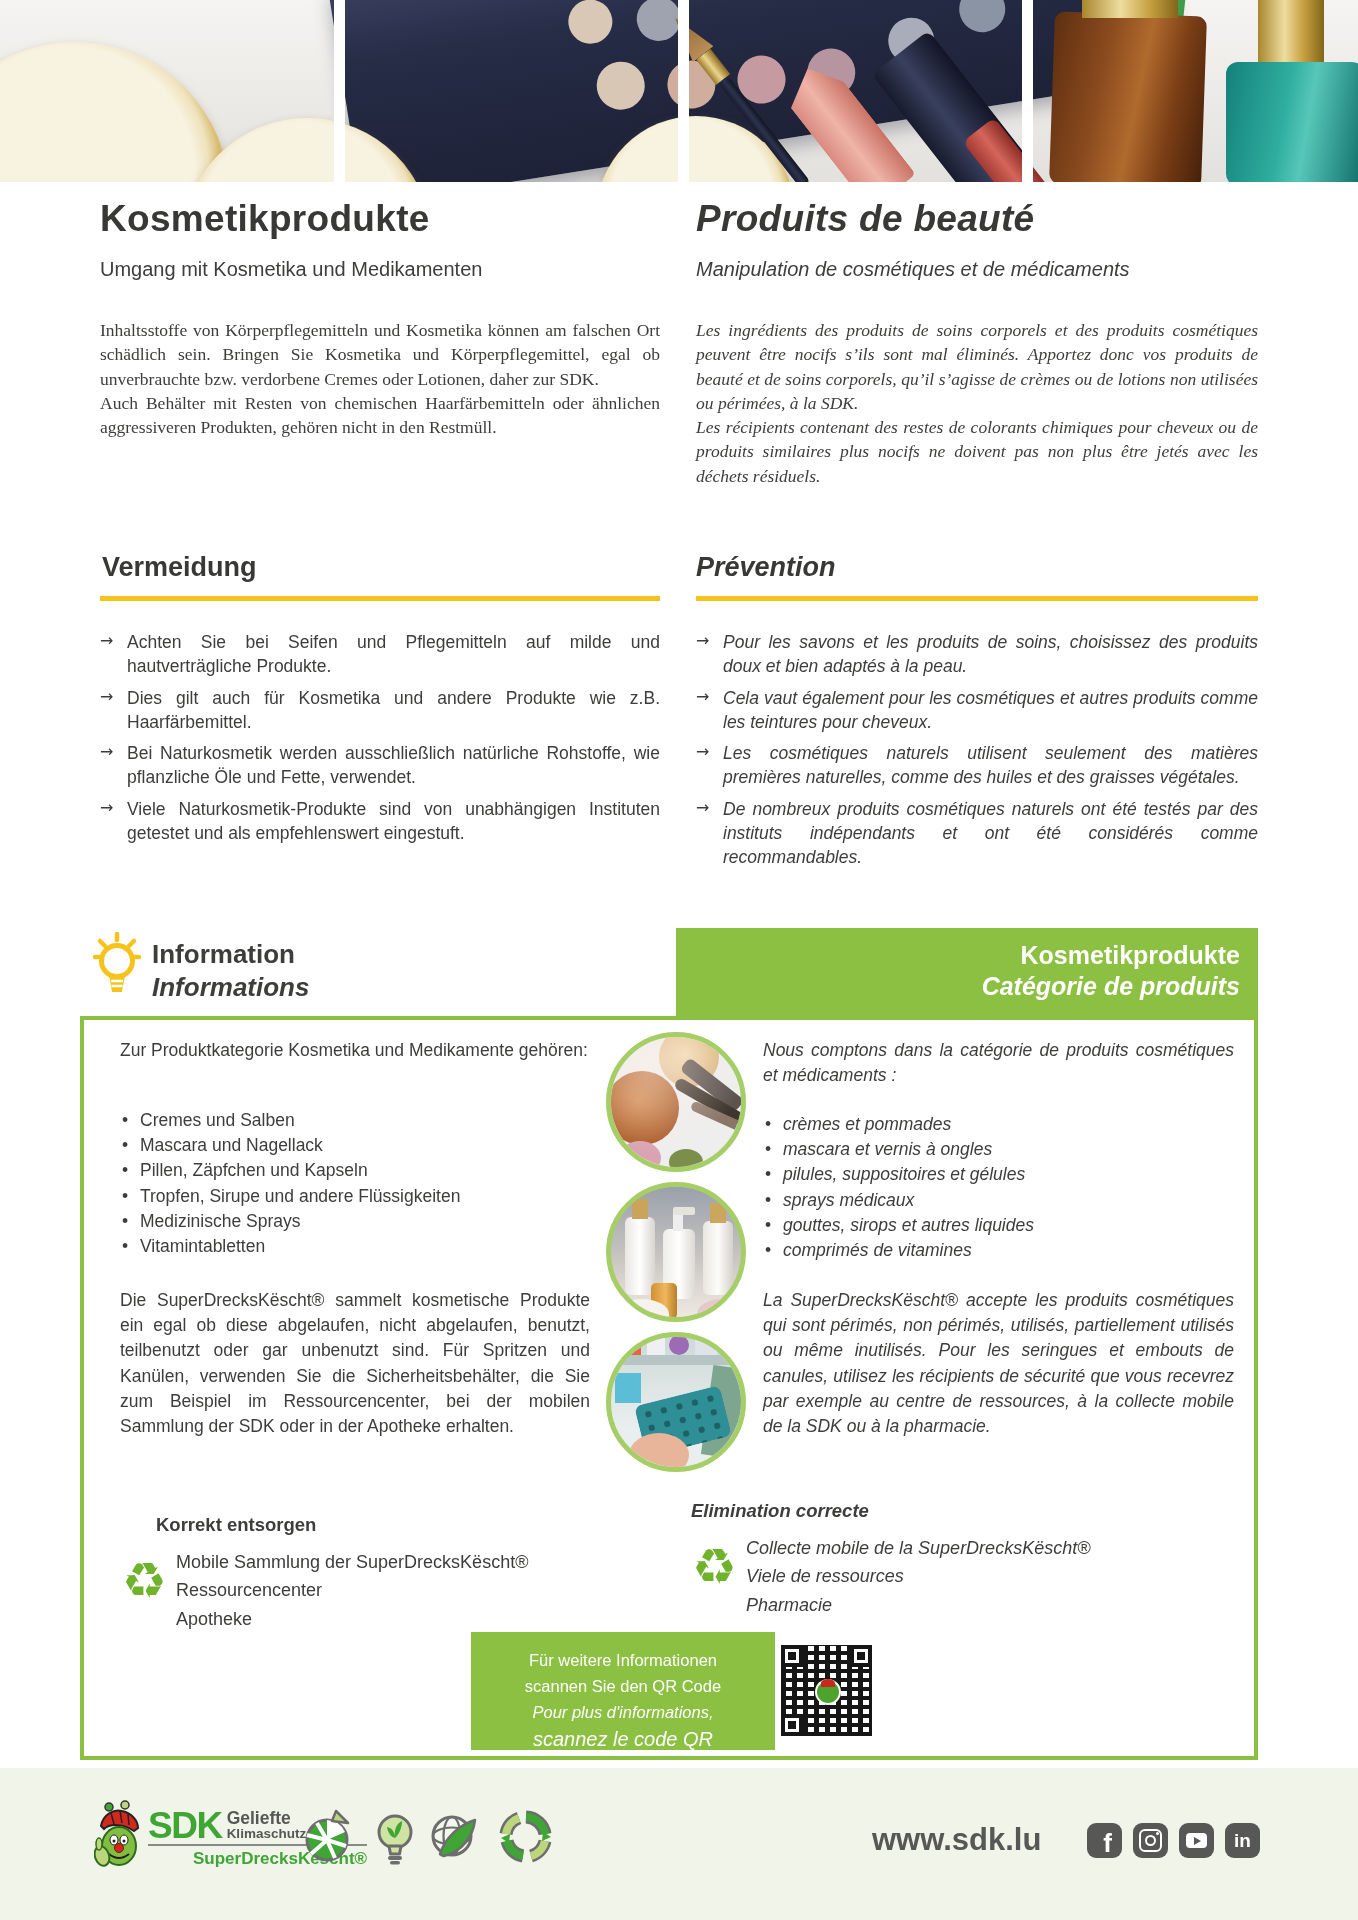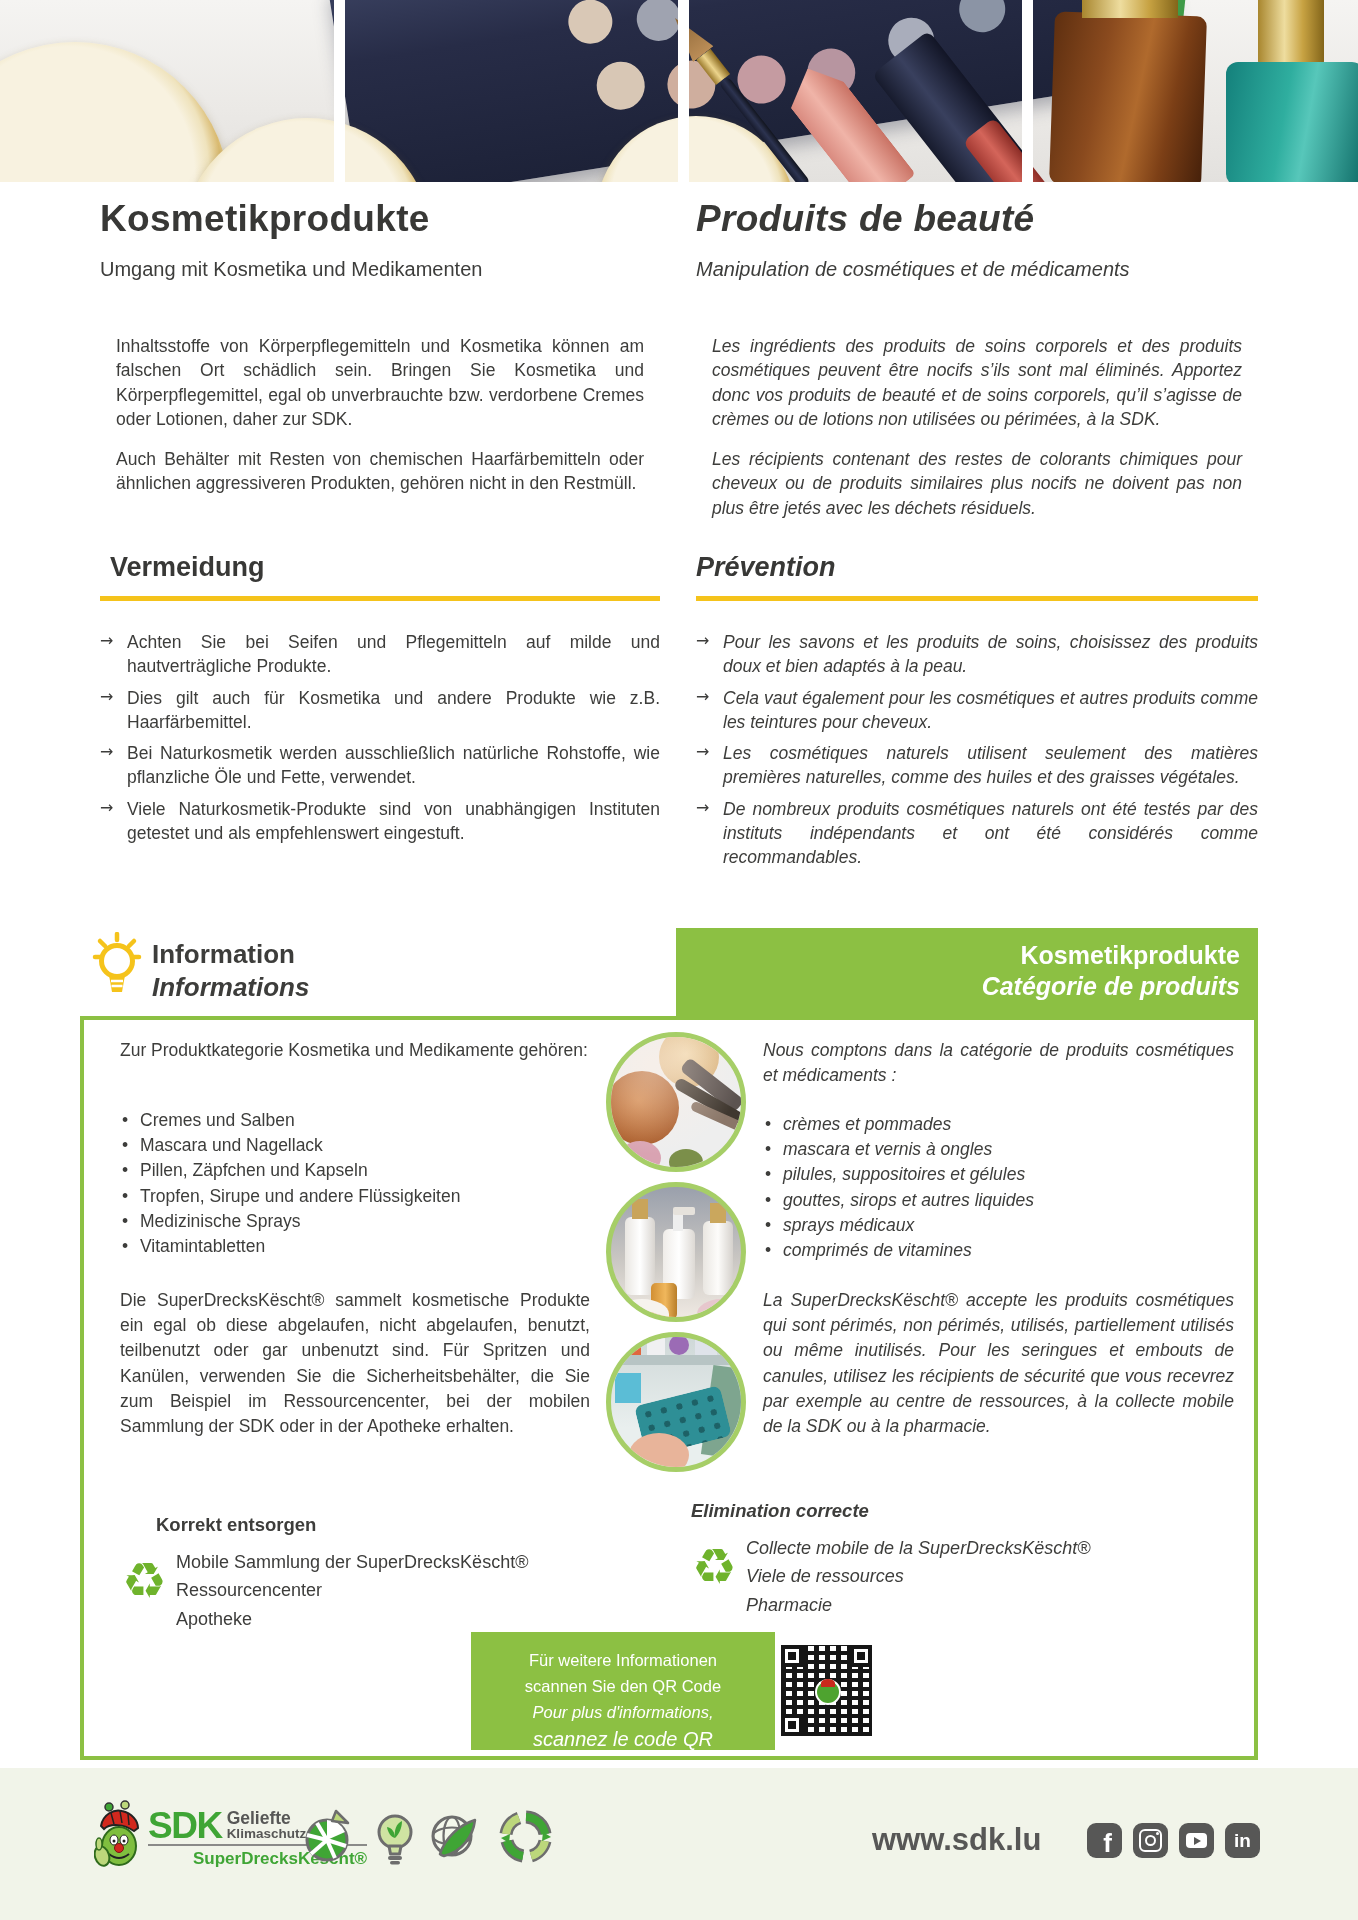--- a/index.html
+++ b/index.html
@@ -37,21 +37,21 @@
      background:linear-gradient(100deg,#14807b 0%,#2fae9f 42%,#57c7ba 58%,#0e6b66 100%);}
   .h-teal-cap{left:1258px;top:-42px;width:66px;height:106px;border-radius:3px;
      background:linear-gradient(90deg,#a8862e,#eedd9f 40%,#c7a242 68%,#83651a);}
   .h-gap{top:0;width:11px;height:182px;background:#fff;z-index:9;}
 
   
   .h1{font-size:37px;font-weight:bold;letter-spacing:.3px;color:#383836;}
   .italic{font-style:italic;}
   .sub{font-size:20px;}
   .body{font-size:17.5px;line-height:24.3px;text-align:justify;}
-  .body p{margin:16px;}
+  .body p{margin:0;font-family:Liberation Serif, serif;}
   .h2{font-size:27px;font-weight:bold;color:#383836;}
   .rule{height:5px;background:var(--yellow,#F5C31B);}
 
   .arrow-list .item{position:relative;padding-left:27px;margin-bottom:7px;
      font-size:17.5px;line-height:24.3px;text-align:justify;}
   .arrow-list .item::before{content:"\2192";position:absolute;left:0;top:-1px;
      font-family:"DejaVu Sans",sans-serif;font-size:16px;font-style:normal;}
 
   
   .info-label1{font-size:26px;font-weight:bold;line-height:33px;}
@@ -154,21 +154,21 @@
 
   <div class="abs body" style="left:100px;top:318px;width:560px;">
     <p>Inhaltsstoffe von Körperpflegemitteln und Kosmetika können am falschen Ort schädlich sein. Bringen Sie Kosmetika und Körperpflegemittel, egal ob unverbrauchte bzw. verdorbene Cremes oder Lotionen, daher zur SDK.</p>
     <p>Auch Behälter mit Resten von chemischen Haarfärbemitteln oder ähnlichen aggressiveren Produkten, gehören nicht in den Restmüll.</p>
   </div>
   <div class="abs body italic" style="left:696px;top:318px;width:562px;">
     <p>Les ingrédients des produits de soins corporels et des produits cosmétiques peuvent être nocifs s’ils sont mal éliminés. Apportez donc vos produits de beauté et de soins corporels, qu’il s’agisse de crèmes ou de lotions non utilisées ou périmées, à la SDK.</p>
     <p>Les récipients contenant des restes de colorants chimiques pour cheveux ou de produits similaires plus nocifs ne doivent pas non plus être jetés avec les déchets résiduels.</p>
   </div>
 
-  <div class="abs h2" style="left:110px;top:552px;">Vermeidung</div>
+  <div class="abs h2" style="left:102px;top:552px;">Vermeidung</div>
   <div class="abs h2 italic" style="left:696px;top:552px;">Prévention</div>
   <div class="abs rule" style="left:100px;top:596px;width:560px;"></div>
   <div class="abs rule" style="left:696px;top:596px;width:562px;"></div>
 
   <div class="abs arrow-list" style="left:100px;top:630px;width:560px;">
     <div class="item">Achten Sie bei Seifen und Pflegemitteln auf milde und hautverträgliche Produkte.</div>
     <div class="item">Dies gilt auch für Kosmetika und andere Produkte wie z.B. Haarfärbemittel.</div>
     <div class="item">Bei Naturkosmetik werden ausschließlich natürliche Rohstoffe, wie pflanzliche Öle und Fette, verwendet.</div>
     <div class="item">Viele Naturkosmetik-Produkte sind von unabhängigen Instituten getestet und als empfehlenswert eingestuft.</div>
   </div>
@@ -254,22 +254,22 @@
     <span style="left:28px;top:58px;width:88px;height:52px;border-radius:8px;background:#2e8f96;transform:rotate(-14deg);
           background-image:radial-gradient(circle,#1d6166 30%,rgba(0,0,0,0) 32%);background-size:16px 14px;background-position:4px 4px;"></span>
     <span style="left:18px;top:96px;width:60px;height:44px;border-radius:50%;background:#e8b49a;"></span>
   </div>
 
   <div class="abs body25 italic" style="left:763px;top:1038px;width:471px;">Nous comptons dans la catégorie de produits cosmétiques et médicaments :</div>
   <div class="abs bullet-list italic" style="left:763px;top:1112px;width:471px;">
     <div class="item">crèmes et pommades</div>
     <div class="item">mascara et vernis à ongles</div>
     <div class="item">pilules, suppositoires et gélules</div>
+    <div class="item">sprays médicaux</div>
     <div class="item">gouttes, sirops et autres liquides</div>
-    <div class="item">sprays médicaux</div>
     <div class="item">comprimés de vitamines</div>
   </div>
   <div class="abs body25 italic" style="left:763px;top:1288px;width:471px;">La SuperDrecksKëscht® accepte les produits cosmétiques qui sont périmés, non périmés, utilisés, partiellement utilisés ou même inutilisés. Pour les seringues et embouts de canules, utilisez les récipients de sécurité que vous recevrez par exemple au centre de ressources, à la collecte mobile de la SDK ou à la pharmacie.</div>
   <div class="abs subhead italic" style="left:691px;top:1500px;">Elimination correcte</div>
   <span class="abs recycle-glyph" style="left:692px;top:1542px;">♻</span>
   <div class="abs dispose-list italic" style="left:746px;top:1534px;width:480px;">
     <div>Collecte mobile de la SuperDrecksKëscht®</div>
     <div>Viele de ressources</div>
     <div>Pharmacie</div>
   </div>

